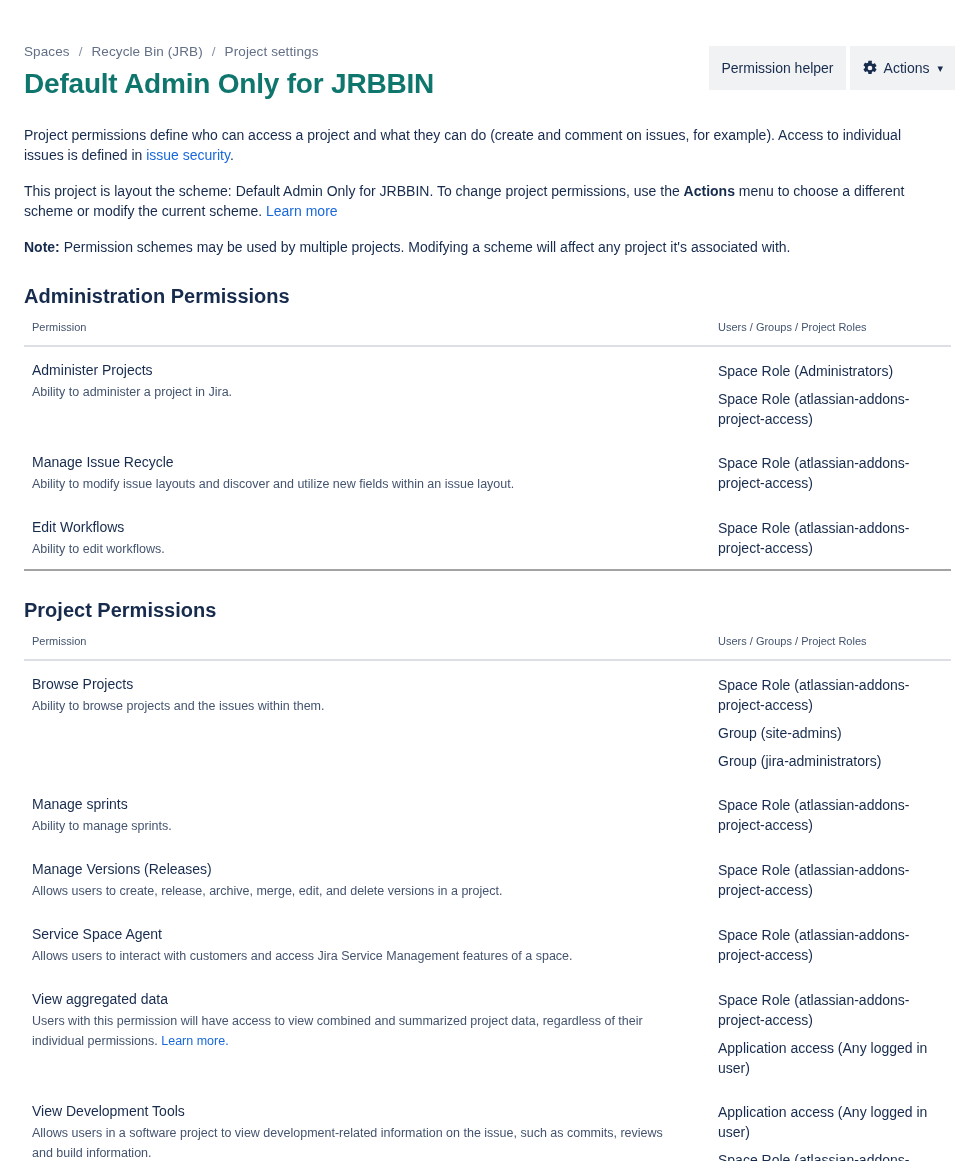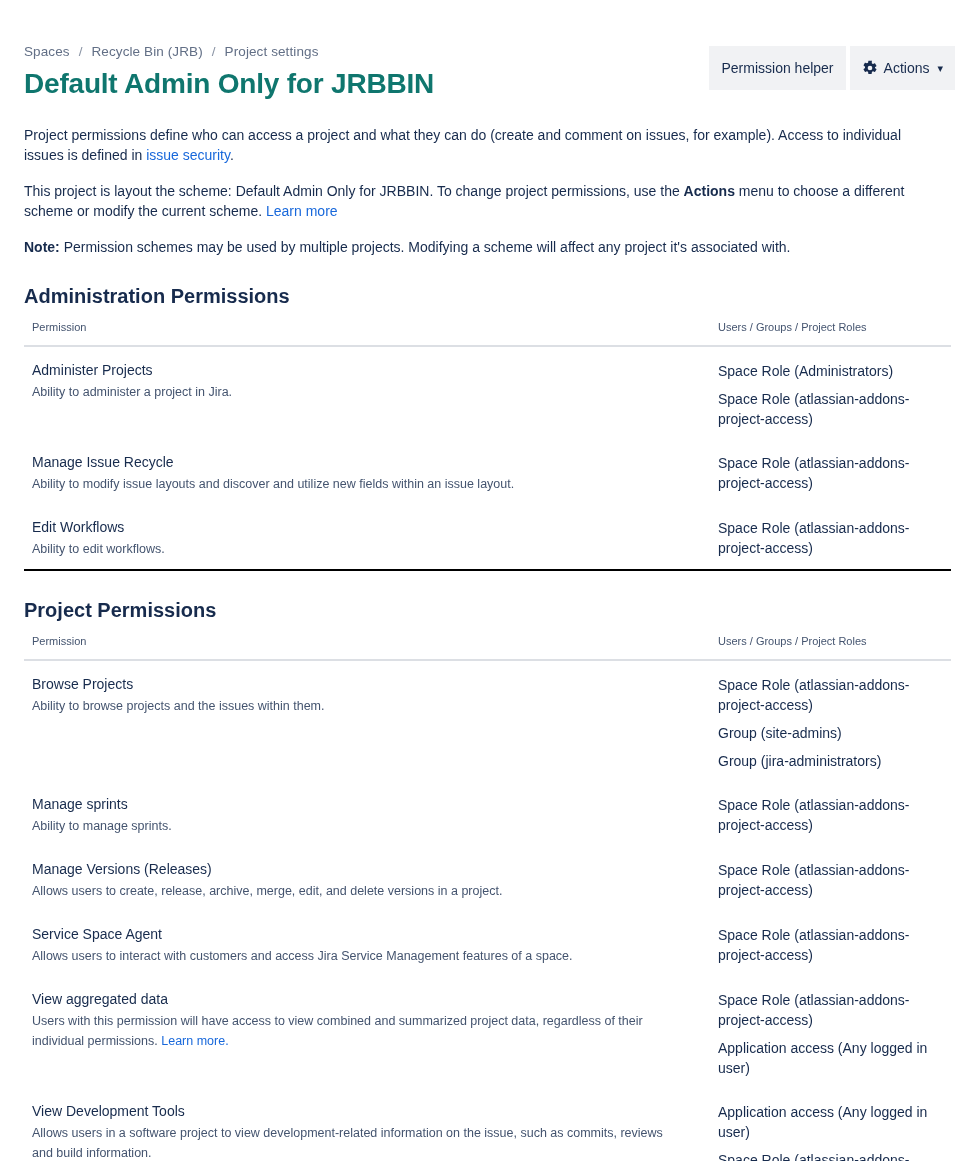--- a/index.html
+++ b/index.html
@@ -129,21 +129,21 @@
     text-align: left;
     font-size: 11px;
     font-weight: 400;
     color: #44546F;
     padding: 0 8px 10px 8px;
     border-bottom: 2px solid #DCDFE4;
     vertical-align: bottom;
     line-height: 16px;
   }
   table.perm-table tbody tr.last-row > td {
-    border-bottom: 2px solid #000000;
+    border-bottom: 2px solid #a3a3a3;
   }
   table.perm-table tbody td {
     vertical-align: top;
     padding: 14px 8px 10px 8px;
   }
   table.perm-table tbody td.pname { padding-right: 24px; }
 
   .perm-name {
     font-size: 14px;
     font-weight: 400;

